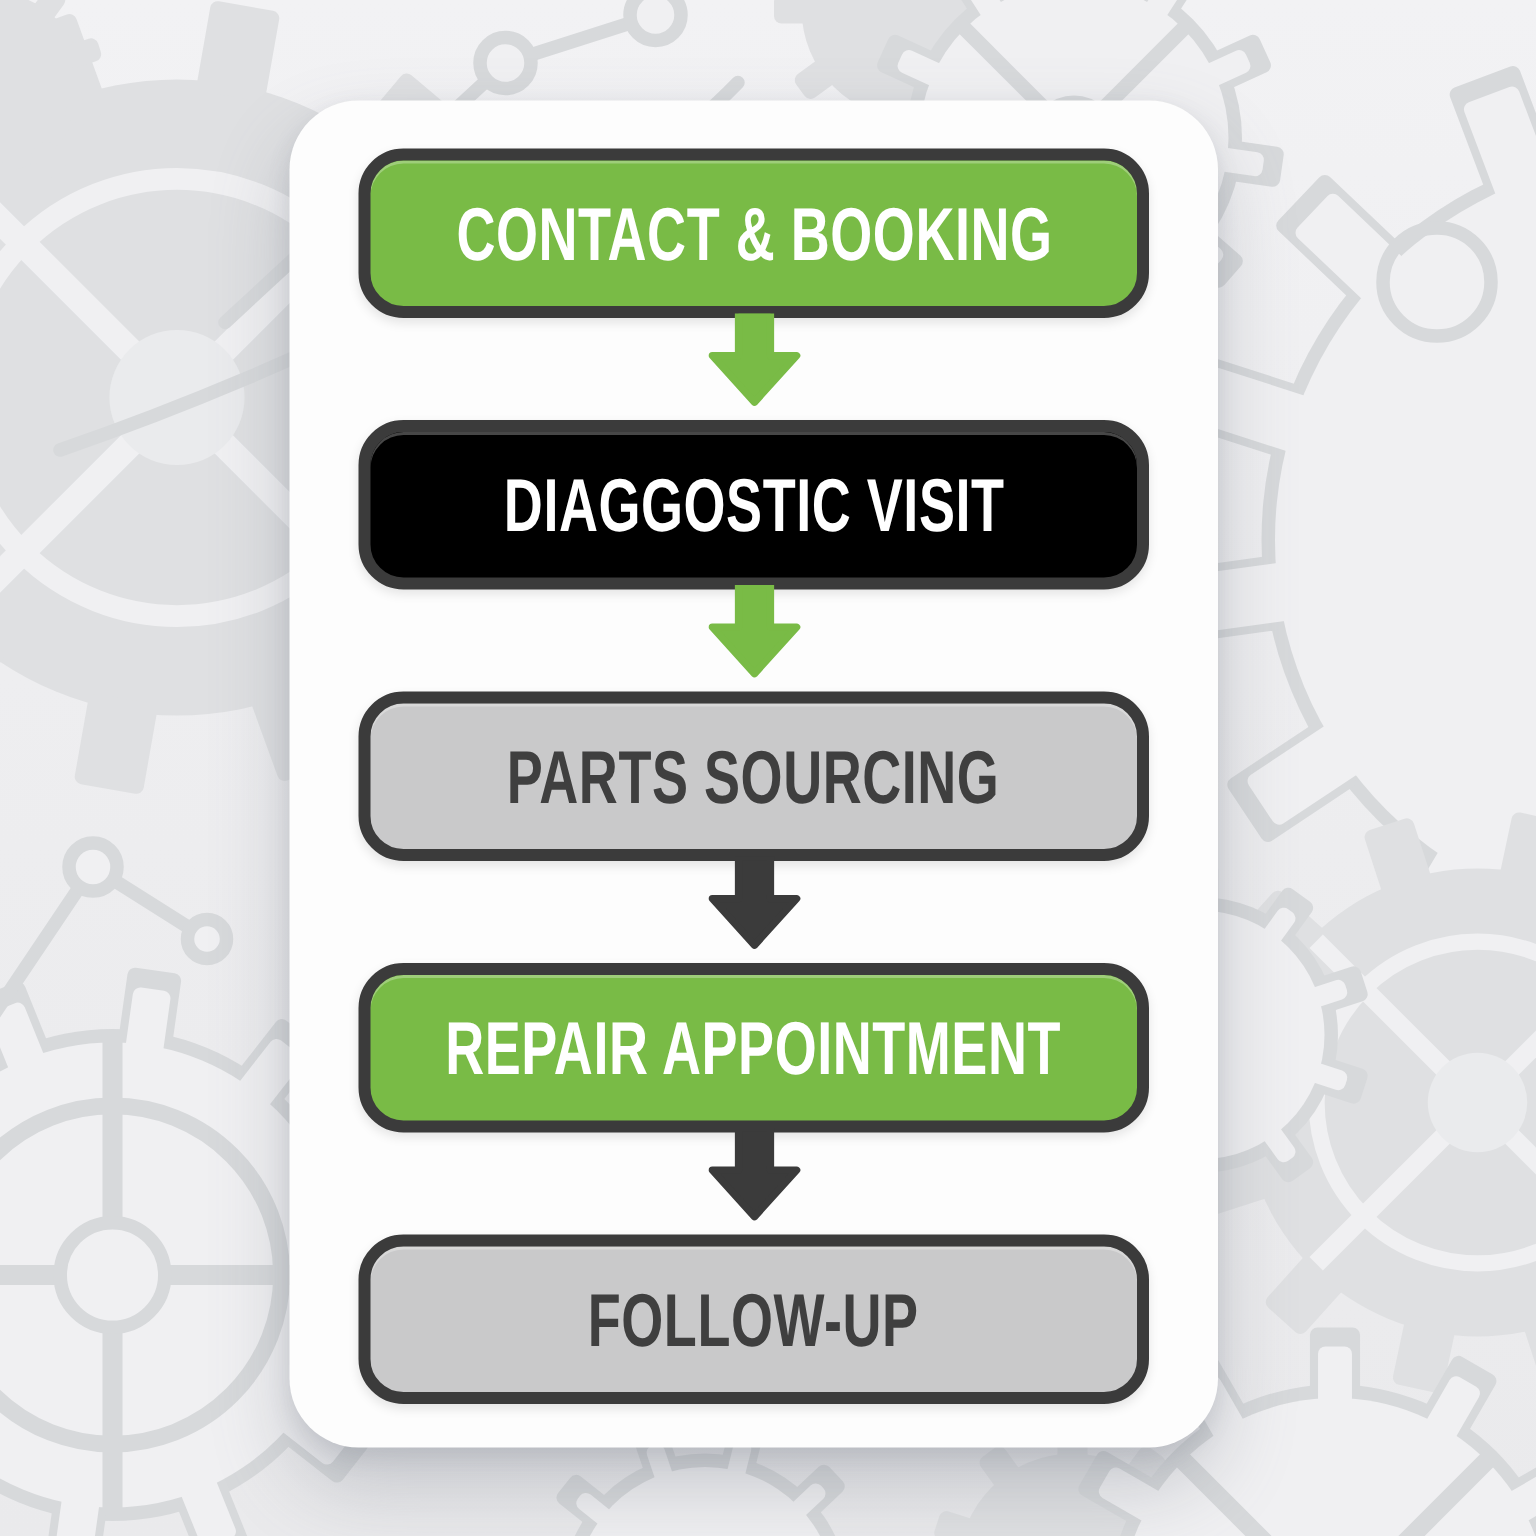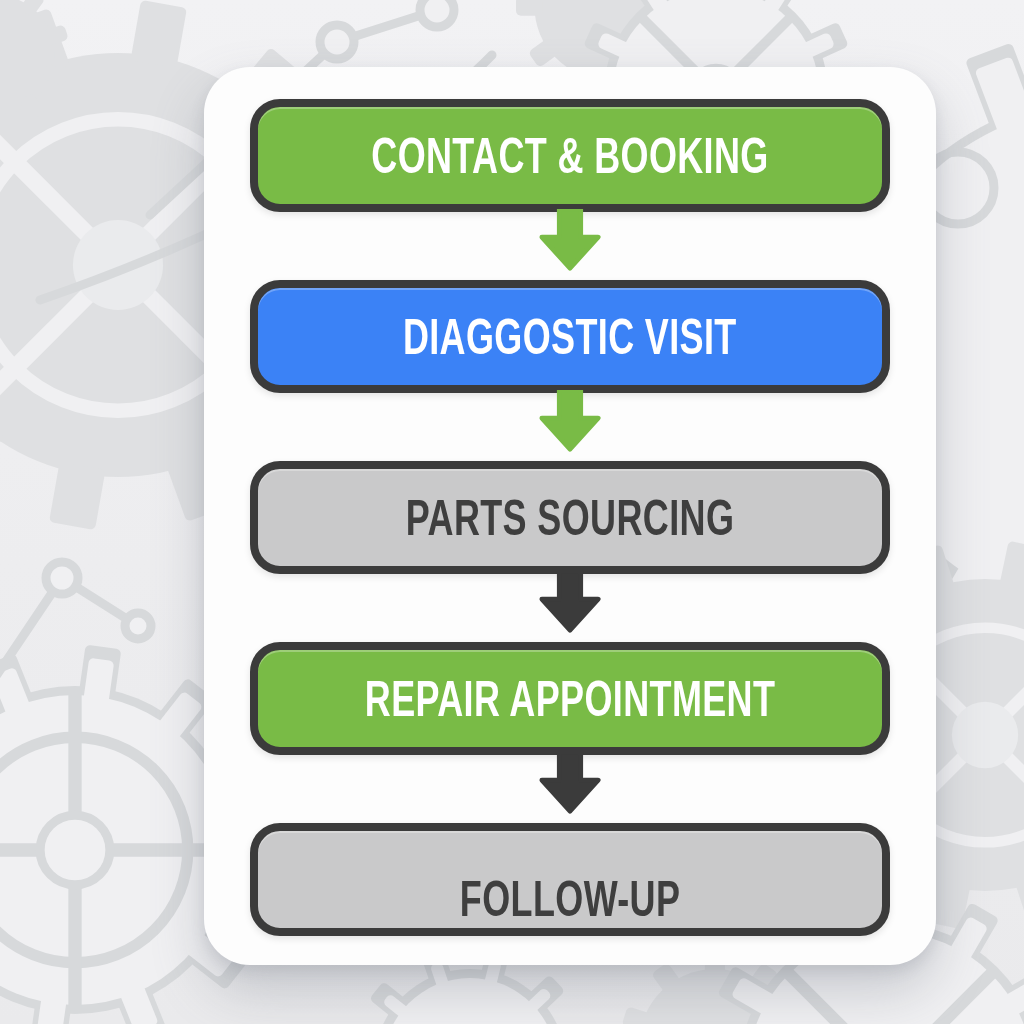--- a/index.html
+++ b/index.html
@@ -3,21 +3,21 @@
 <meta charset="utf-8">
 <style>
   html,body{margin:0;padding:0;background:#e8e8ea;}
   .stage{
     position:relative;width:1024px;height:1024px;overflow:hidden;
     background:linear-gradient(180deg,#f2f2f4 0%,#ededef 55%,#eaeaec 100%);
     font-family:"Liberation Sans",sans-serif;
   }
   .bg{position:absolute;left:0;top:0;width:1024px;height:1024px;}
   .card{
-    position:absolute;left:204px;top:67px;width:732px;height:898px;
+    position:absolute;left:193px;top:67px;width:619px;height:898px;
     box-sizing:border-box;background:#fdfdfd;border-radius:46px;
     box-shadow:0 26px 52px rgba(105,112,125,.30),0 6px 14px rgba(105,112,125,.16);
     display:flex;flex-direction:column;padding:32px 46px 0 46px;
   }
   .step{
     flex:0 0 113px;height:113px;box-sizing:border-box;
     border:8px solid #3b3b3b;border-radius:30px;
     display:flex;align-items:center;justify-content:center;
     box-shadow:0 3px 7px rgba(0,0,0,.10), inset 0 2px 0 rgba(255,255,255,.28);
   }
@@ -345,21 +345,21 @@
 
     <div class="step" style="background: rgb(121, 187, 70); border-color: rgb(59, 59, 59);">
       <span class="label" style="color: rgb(255, 255, 255);">CONTACT &amp; BOOKING</span>
     </div>
     <div class="arrow">
       <svg viewBox="-34 -2 68 66">
         <path class="arrow-path" d="M -11 -2 L -11 27 L -29 27 L 0 59 L 29 27 L 11 27 L 11 -2 Z" stroke-width="5" stroke-linejoin="round" fill="#79bb46" stroke="#79bb46"></path>
       </svg>
     </div>
 
-    <div class="step" style="background: #3b82f6; border-color: rgb(59, 59, 59);">
+    <div class="step" style="background: #000000; border-color: rgb(59, 59, 59);">
       <span class="label" style="color: rgb(255, 255, 255);">DIAGGOSTIC VISIT</span>
     </div>
     <div class="arrow">
       <svg viewBox="-34 -2 68 66">
         <path class="arrow-path" d="M -11 -2 L -11 27 L -29 27 L 0 59 L 29 27 L 11 27 L 11 -2 Z" stroke-width="5" stroke-linejoin="round" fill="#79bb46" stroke="#79bb46"></path>
       </svg>
     </div>
 
     <div class="step" style="background: rgb(201, 201, 202); border-color: rgb(59, 59, 59); text-align: center;">
       <span class="label" style="color: rgb(63, 63, 63);">PARTS SOURCING</span>
@@ -372,18 +372,18 @@
 
     <div class="step" style="background: rgb(121, 187, 70); border-color: rgb(59, 59, 59); align-items: center;">
       <span class="label" style="color: rgb(255, 255, 255);">REPAIR APPOINTMENT</span>
     </div>
     <div class="arrow">
       <svg viewBox="-34 -2 68 66">
         <path class="arrow-path" d="M -11 -2 L -11 27 L -29 27 L 0 59 L 29 27 L 11 27 L 11 -2 Z" stroke-width="5" stroke-linejoin="round" fill="#3b3b3b" stroke="#3b3b3b"></path>
       </svg>
     </div>
 
-    <div class="step" style="background: rgb(201, 201, 202); border-color: rgb(59, 59, 59); align-items: flex-end;">
+    <div class="step" style="background: rgb(201, 201, 202); border-color: rgb(59, 59, 59);">
       <span class="label" style="color: rgb(63, 63, 63);">FOLLOW-UP</span>
     </div>
 
   </div>
 </div>
 
 </body></html>

